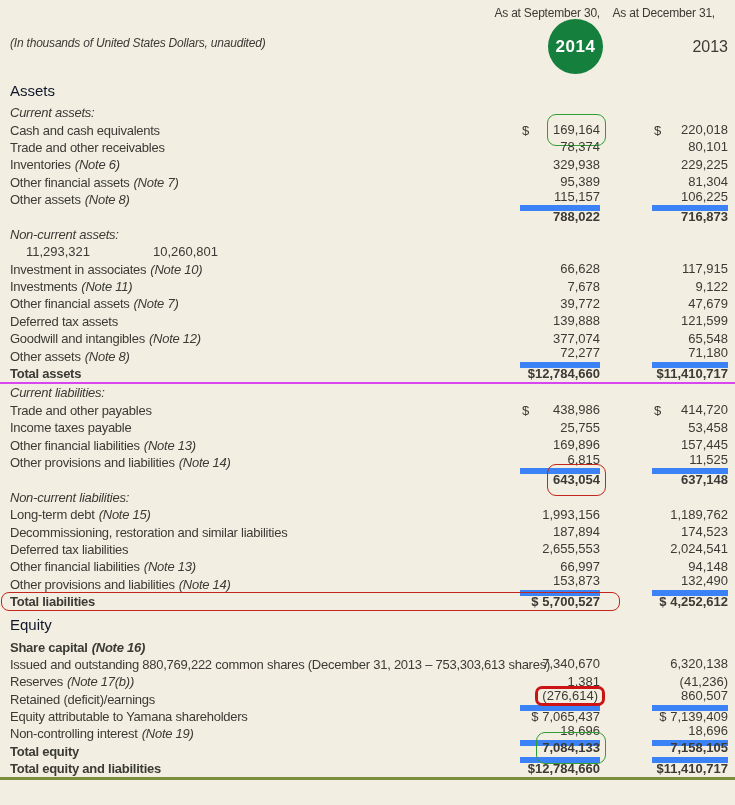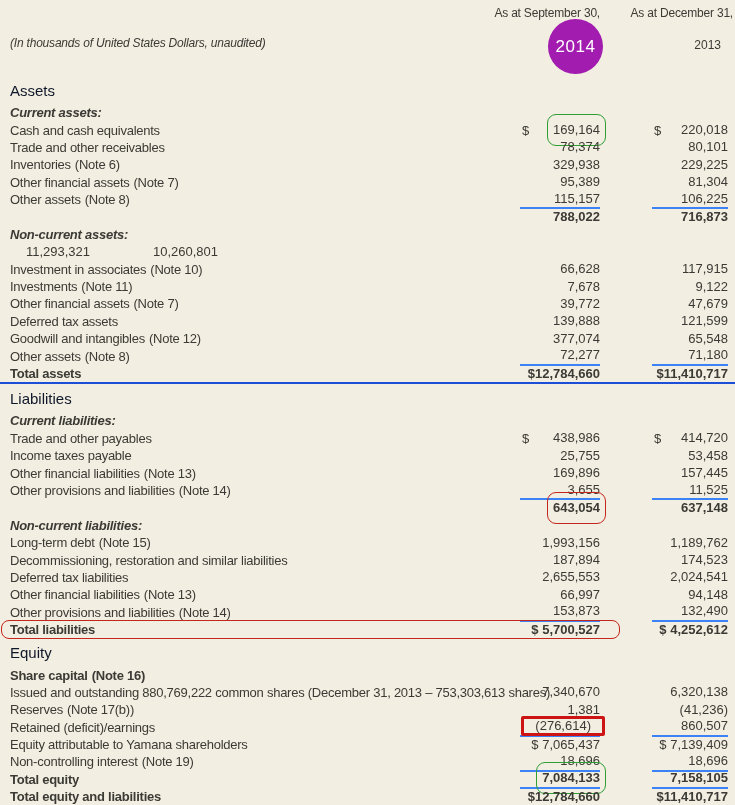--- a/index.html
+++ b/index.html
@@ -4,49 +4,49 @@
 <style>
   html,body{margin:0;padding:0}
   body{
     width:735px;height:805px;overflow:hidden;
     background:#f2eee1;color:#3b3a35;
     font-family:"Liberation Sans", sans-serif;
   }
   .header{position:relative;height:76px}
   .colhead{position:absolute;top:6px;font-size:12px;letter-spacing:-0.2px}
   .colhead-2014{right:135px}
-  .colhead-2013{right:2px}
+  .colhead-2013{right:20px}
   .unit-note{position:absolute;left:10px;top:36px;font-style:italic;font-size:12px;letter-spacing:-0.2px}
   .badge{
     position:absolute;left:548px;top:19px;width:55px;height:55px;border-radius:50%;
-    background:#a21caf;color:#ffffff;font-weight:normal;font-size:17px;
+    background:#15803d;color:#ffffff;font-weight:bold;font-size:17px;
     display:flex;align-items:center;justify-content:center;letter-spacing:.5px;
   }
-  .year2013{position:absolute;right:14px;top:38px;font-size:12px}
+  .year2013{position:absolute;right:7px;top:38px;font-size:16px}
   .section-title{color:#0f172a;font-size:15px;padding:0 10px;margin:4px 0 3px;height:21px;line-height:21px}
   .row{display:flex;align-items:center;height:17.4px;padding:0 7px 0 10px;position:relative;font-size:13px}
   .label-cell{flex:1;white-space:nowrap;letter-spacing:-0.25px;min-width:0}
-  .note{margin-left:4px}
-  .hrow .label-cell{font-weight:bold;font-style:italic}
+  .note{font-style:italic;margin-left:4px}
+  .hrow .label-cell{font-weight:normal;font-style:italic}
   .brow .label-cell{font-weight:bold}
   .trow .label-cell{font-weight:bold}
   .cell{display:flex;justify-content:flex-end;align-items:center;height:100%;position:relative}
   .v1{width:80px}
   .gap{width:52px}
   .v2{width:76px}
-  .cell.rule{border-bottom:2px solid #3b82f6}
+  .cell.rule{border-bottom:6px solid #3b82f6}
   .srow .num,.trow .num{font-weight:bold}
-  .full-medium{border-bottom:2px solid #1d4ed8}
+  .full-medium{border-bottom:2px solid #d946ef}
   .full-thick{border-bottom:3.5px solid #7c8d3c}
   .dollar{position:absolute;left:2px}
   .num{white-space:nowrap;line-height:14px}
   .box{border-radius:9px;padding:8px 5px;margin-right:-6px}
   .box-green{border:1.5px solid #2f9e35}
   .box-red{border:1.5px solid #c3261d}
-  .box-redthick{border:3px solid #cc1414;border-radius:2px;padding:0 11px;margin-right:-5px}
+  .box-redthick{border:3px solid #cc1414;border-radius:7px;padding:0 4px;margin-right:-5px}
   .row-box{position:absolute;left:1px;top:-1px;width:617px;height:17px;border:1.5px solid #c3261d;border-radius:8px;pointer-events:none}
 </style>
 </head>
 <body>
 
 <div>
   <div class="header">
     <div class="colhead colhead-2014">As at September 30,</div>
     <div class="colhead colhead-2013">As at December 31,</div>
     <div class="unit-note">(In thousands of United States Dollars, unaudited)</div>
@@ -201,21 +201,20 @@
       <div class="row trow full-medium">
         <div class="label-cell"><span class="lbl">Total assets</span></div>
         <div class="cell v1">
           <span class="num">$12,784,660</span>
         </div>
         <div class="gap"></div>
         <div class="cell v2">
           <span class="num">$11,410,717</span>
         </div>
       </div>
-      <div class="section-title">Liabilities</div>
       <div class="row hrow">
         <div class="label-cell"><span class="lbl">Current liabilities:</span></div>
         <div class="cell v1"></div>
         <div class="gap"></div>
         <div class="cell v2"></div>
       </div>
       <div class="row irow">
         <div class="label-cell"><span class="lbl">Trade and other payables</span></div>
         <div class="cell v1">
           <span class="dollar">$</span>
@@ -243,21 +242,21 @@
           <span class="num">169,896</span>
         </div>
         <div class="gap"></div>
         <div class="cell v2">
           <span class="num">157,445</span>
         </div>
       </div>
       <div class="row irow">
         <div class="label-cell"><span class="lbl">Other provisions and liabilities</span><span class="note">(Note 14)</span></div>
         <div class="cell v1 rule">
-          <span class="num">3,655</span>
+          <span class="num">6,815</span>
         </div>
         <div class="gap"></div>
         <div class="cell v2 rule">
           <span class="num">11,525</span>
         </div>
       </div>
       <div class="row srow">
         <div class="label-cell"></div>
         <div class="cell v1">
           <span class="num box box-red">643,054</span>

